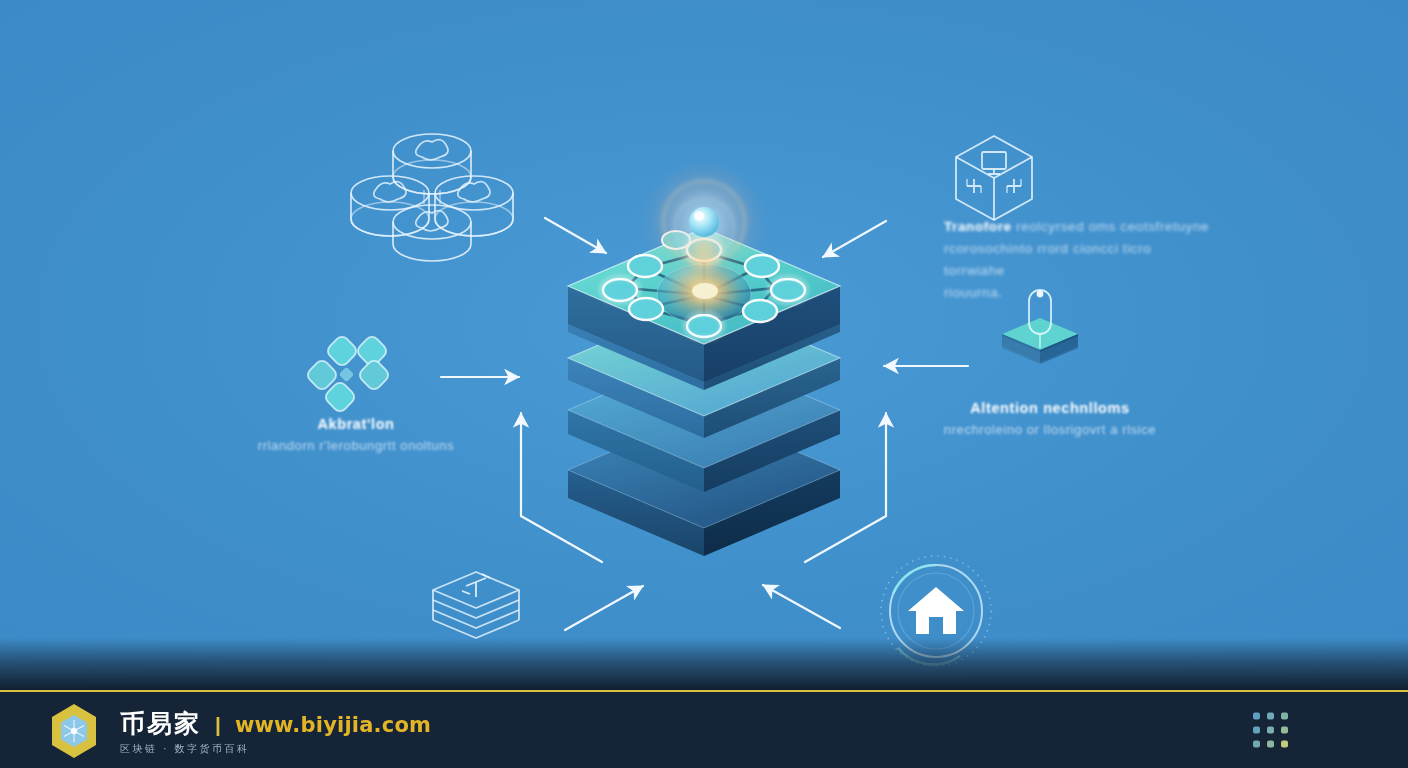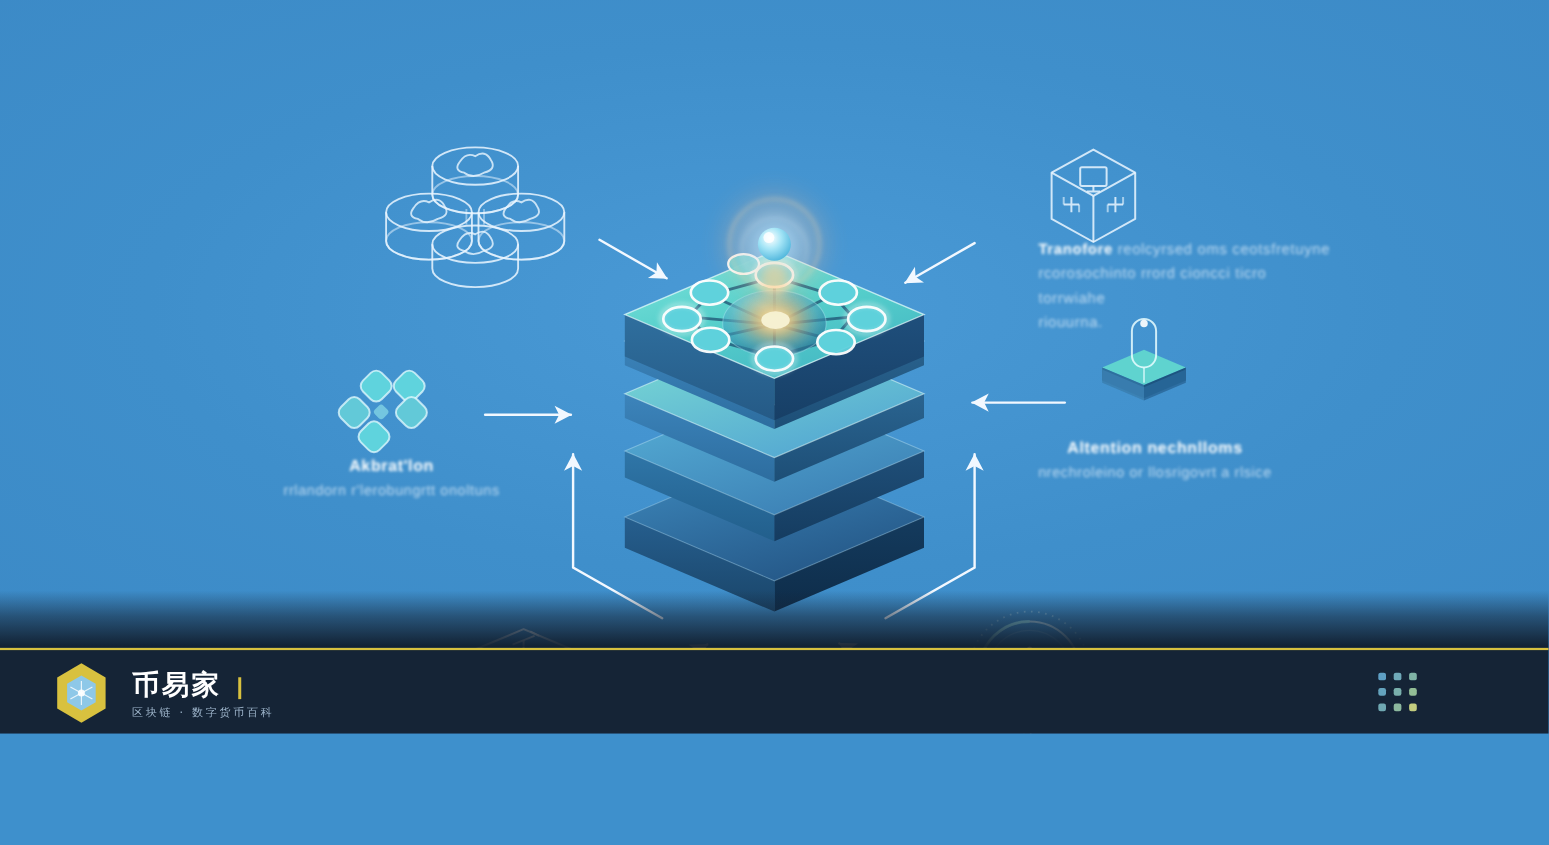--- a/index.html
+++ b/index.html
@@ -4,21 +4,21 @@
 <style>
   * { box-sizing: border-box; margin: 0; padding: 0; }
   html, body {
     width: 1408px; height: 768px;
     overflow: hidden;
     font-family: "Liberation Sans", sans-serif;
     background: #3e90cc;
   }
   #stage {
     position: relative;
-    width: 1408px; height: 667px;
+    width: 1408px; height: 768px;
     overflow: hidden;
     background: radial-gradient(ellipse 90% 80% at 50% 42%, #4a9ad6 0%, #3f8fcb 45%, #3a87c4 100%);
   }
 
   
   #art {
     position: absolute; left: 0; top: 0;
     width: 1408px; height: 768px;
   }
 
@@ -419,20 +419,21 @@
         <path d="M26 13 L39 20.5 L39 37.5 L26 45 L13 37.5 L13 20.5 Z" fill="#8ec8e8"></path>
         <g stroke="#ffffff" stroke-opacity=".8" stroke-width="1.1" fill="none">
           <path d="M26 18 L26 40 M16 23.5 L36 34.5 M36 23.5 L16 34.5"></path>
         </g>
         <circle cx="26" cy="29" r="3.2" fill="#ffffff" opacity=".9"></circle>
       </svg>
       <div id="brand-text">
         <div id="brand-line1">
           <span id="brand-name">币易家</span>
           <span id="brand-sep">|</span>
+          <span id="brand-url">www.biyijia.com</span>
         </div>
         <div id="brand-tagline">区块链 · 数字货币百科</div>
       </div>
     </div>
 
     <div id="dot-grid">
         <i style="background: rgb(94, 159, 196);"></i>
         <i style="background: rgb(111, 169, 184);"></i>
         <i style="background: rgb(127, 179, 166);"></i>
         <i style="background: rgb(100, 163, 189);"></i>

